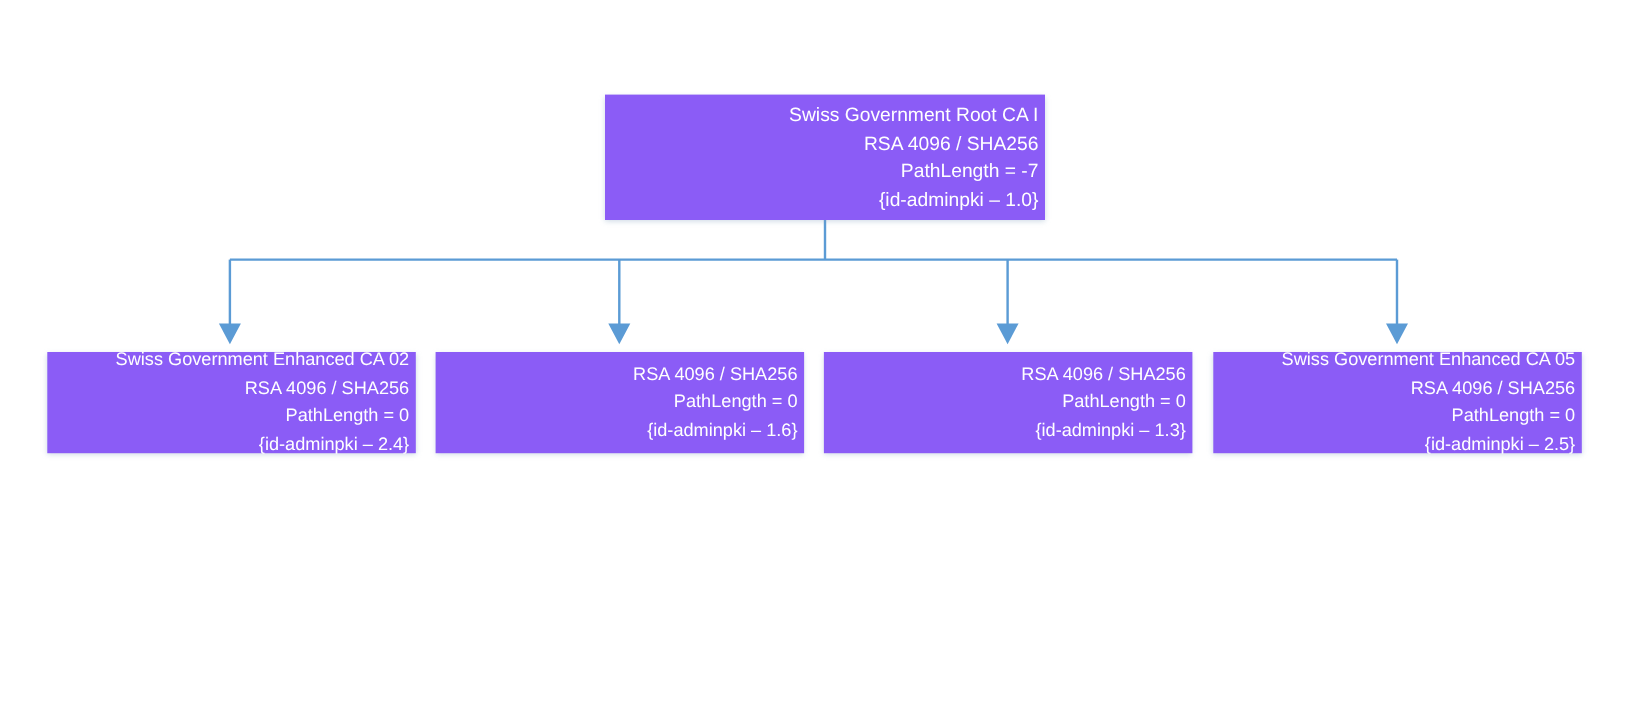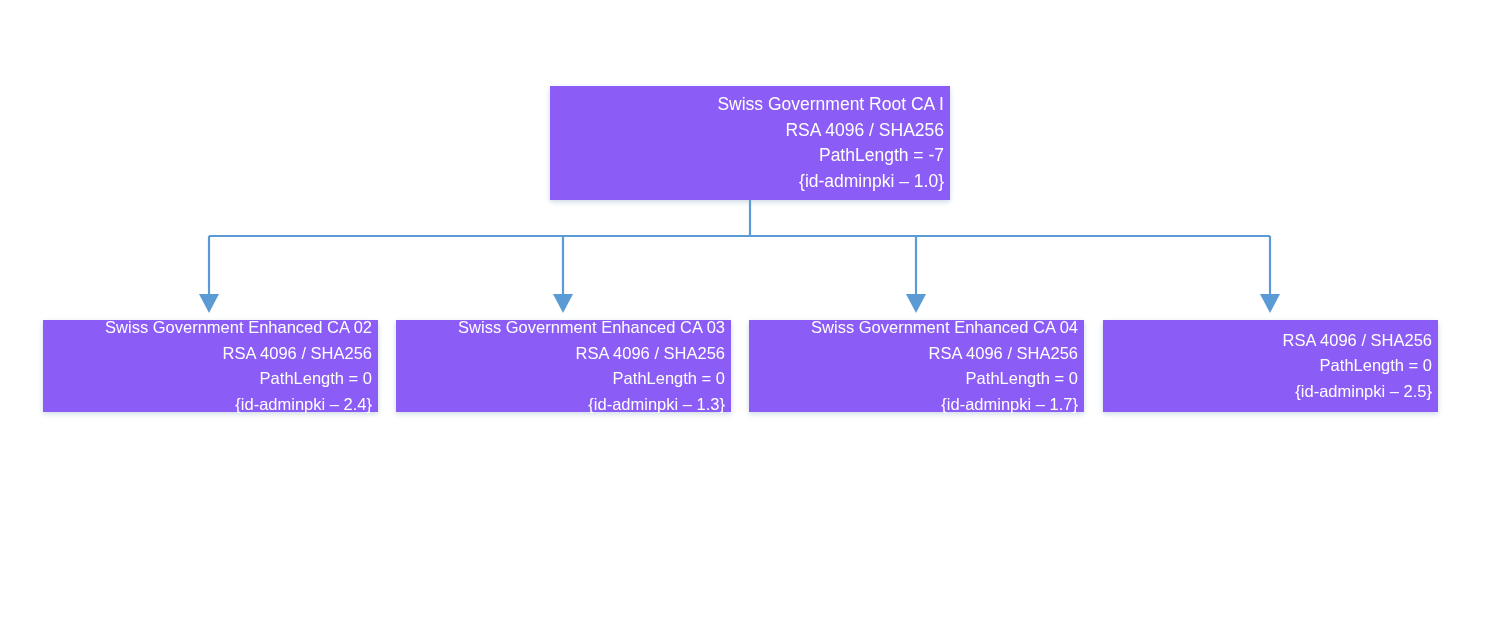--- a/index.html
+++ b/index.html
@@ -116,32 +116,31 @@
   </div>
 
   <div class="node node-child" id="node-ca02">
     <span class="line">Swiss Government Enhanced CA 02</span>
     <span class="line">RSA 4096 / SHA256</span>
     <span class="line">PathLength = 0</span>
     <span class="line">{id-adminpki – 2.4}</span>
   </div>
 
   <div class="node node-child" id="node-ca03">
-    <span class="line">Swiss Government Enhanced CA 03</span>
+    <span class="line">RSA 4096 / SHA256</span>
+    <span class="line">PathLength = 0</span>
+    <span class="line">{id-adminpki – 1.6}</span>
+  </div>
+
+  <div class="node node-child" id="node-ca04">
     <span class="line">RSA 4096 / SHA256</span>
     <span class="line">PathLength = 0</span>
     <span class="line">{id-adminpki – 1.3}</span>
   </div>
 
-  <div class="node node-child" id="node-ca04">
-    <span class="line">Swiss Government Enhanced CA 04</span>
-    <span class="line">RSA 4096 / SHA256</span>
-    <span class="line">PathLength = 0</span>
-    <span class="line">{id-adminpki – 1.7}</span>
-  </div>
-
   <div class="node node-child" id="node-ca05">
+    <span class="line">Swiss Government Enhanced CA 05</span>
     <span class="line">RSA 4096 / SHA256</span>
     <span class="line">PathLength = 0</span>
     <span class="line">{id-adminpki – 2.5}</span>
   </div>
 
 </div>
 
 </body></html>

